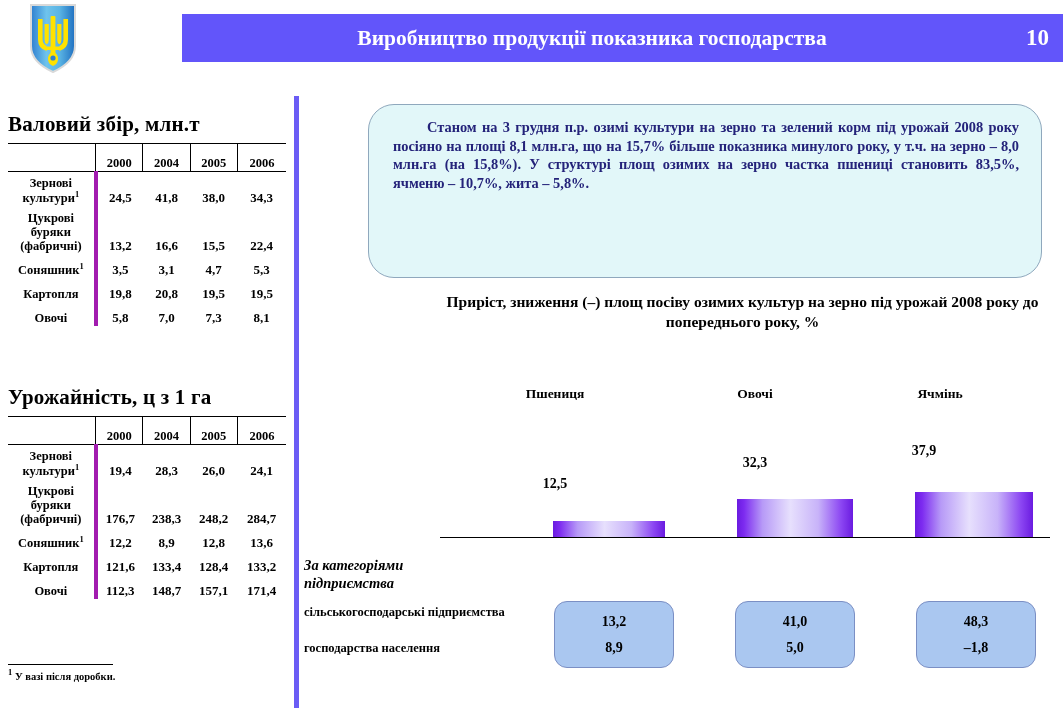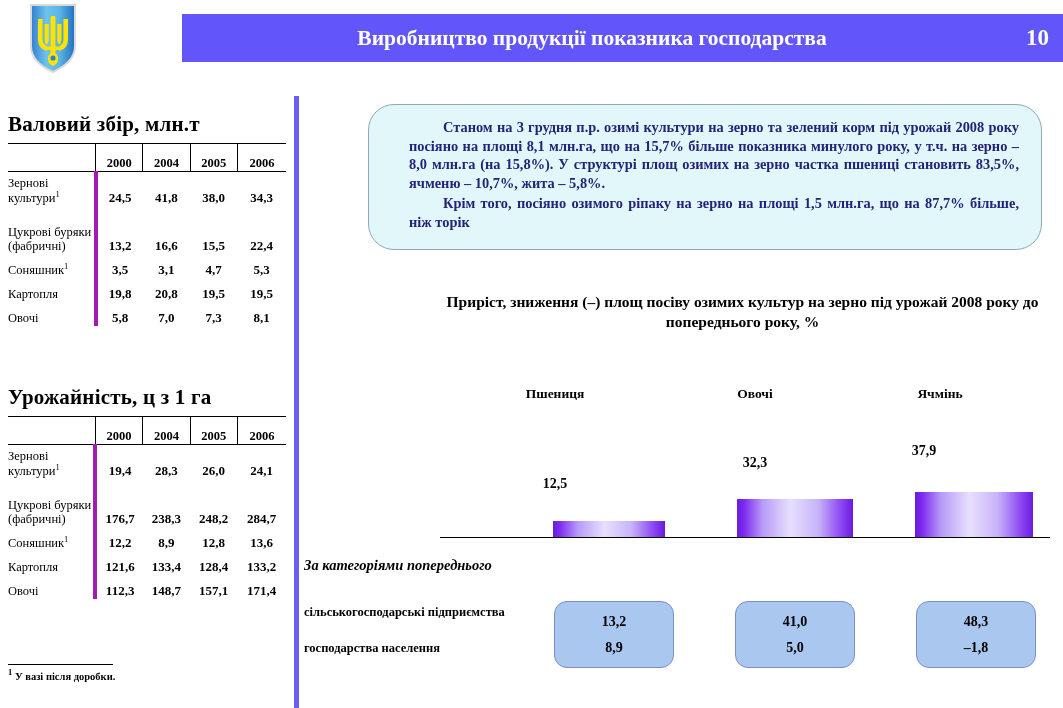--- a/index.html
+++ b/index.html
@@ -92,24 +92,24 @@
     text-align: center;
     font-weight: bold;
     font-size: 12.5px;
     border-left: 1px solid #000;
     vertical-align: middle;
   }
   .hdr-row td.lbl { border-left: none; }
   .top-rule td { border-top: 1.6px solid #000; }
   .hdr-rule td { border-bottom: 1.2px solid #000; }
   td.lbl {
-    text-align: left;
+    text-align: center;
     padding-left: 4px;
     padding-right: 3px;
-    font-weight: normal;
+    font-weight: bold;
     line-height: 1.14;
     font-size: 12.5px;
   }
   td.val {
     text-align: center;
     font-weight: bold;
     font-size: 13px;
     padding-bottom: 2px;
   }
   td.sep { border-left: 4px solid #a21caf; }
@@ -135,26 +135,26 @@
     font-size: 10.5px;
     font-weight: bold;
   }
 
   
   #callout {
     position: absolute;
     left: 368px;
     top: 104px;
     width: 674px;
-    height: 146px;
+    height: 174px;
     background: #e2f7f9;
     border: 1.4px solid #8fa8bd;
     border-radius: 26px;
     box-sizing: border-box;
-    padding: 13px 22px 10px 40px;
+    padding: 13px 22px 10px 24px;
   }
   .callout-p {
     color: #24237a;
     font-size: 14.4px;
     font-weight: bold;
     text-align: justify;
     text-indent: 34px;
     line-height: 1.30;
     margin: 0;
   }
@@ -395,42 +395,41 @@
 <div id="footnote">
   <div id="footnote-rule"></div>
   <div id="footnote-text">
     <sup>1</sup>
     <span>У вазі після доробки.</span>
   </div>
 </div>
 
 <div id="callout">
   <p class="callout-p">Станом на 3 грудня п.р. озимі культури на зерно та зелений корм під урожай 2008 року посіяно на площі 8,1 млн.га, що на 15,7% більше показника минулого року, у т.ч. на зерно – 8,0 млн.га (на 15,8%). У структурі площ озимих на зерно частка пшениці становить 83,5%, ячменю – 10,7%, жита – 5,8%.</p>
-  <p class="callout-p">Крім того, посіяно озимого ріпаку на зерно на площі 1,5 млн.га, що на 87,7% більше, ніж торік</p>
 </div>
 
 <div id="chart-title">Приріст, зниження (–) площ посіву озимих культур на зерно під урожай 2008 року до попереднього року, %</div>
 
 <div id="chart-area">
   <div class="cat-label" style="left:35px;">Пшениця</div>
   <div class="cat-label" style="left:235px;">Овочі</div>
   <div class="cat-label" style="left:420px;">Ячмінь</div>
 
   <div class="bar-value" style="left:35px;  top:96px;">12,5</div>
   <div class="bar-value" style="left:235px; top:75px;">32,3</div>
   <div class="bar-value" style="left:404px; top:63px;">37,9</div>
 
   <div class="bar" id="bar-0" style="left:113px; width:112px; top:141px; height:16px;"></div>
   <div class="bar" id="bar-1" style="left:297px; width:116px; top:119px; height:38px;"></div>
   <div class="bar" id="bar-2" style="left:475px; width:118px; top:112px; height:45px;"></div>
 
   <div id="axis-line"></div>
 </div>
 
-<div id="cat-heading">За категоріями попереднього</div>
+<div id="cat-heading">За категоріями підприємства</div>
 <div id="cat-row1-label">сільськогосподарські підприємства</div>
 <div id="cat-row2-label">господарства населення</div>
 
 <div class="value-box" style="left:554px;">
   <span>13,2</span>
   <span>8,9</span>
 </div>
 <div class="value-box" style="left:735px;">
   <span>41,0</span>
   <span>5,0</span>

